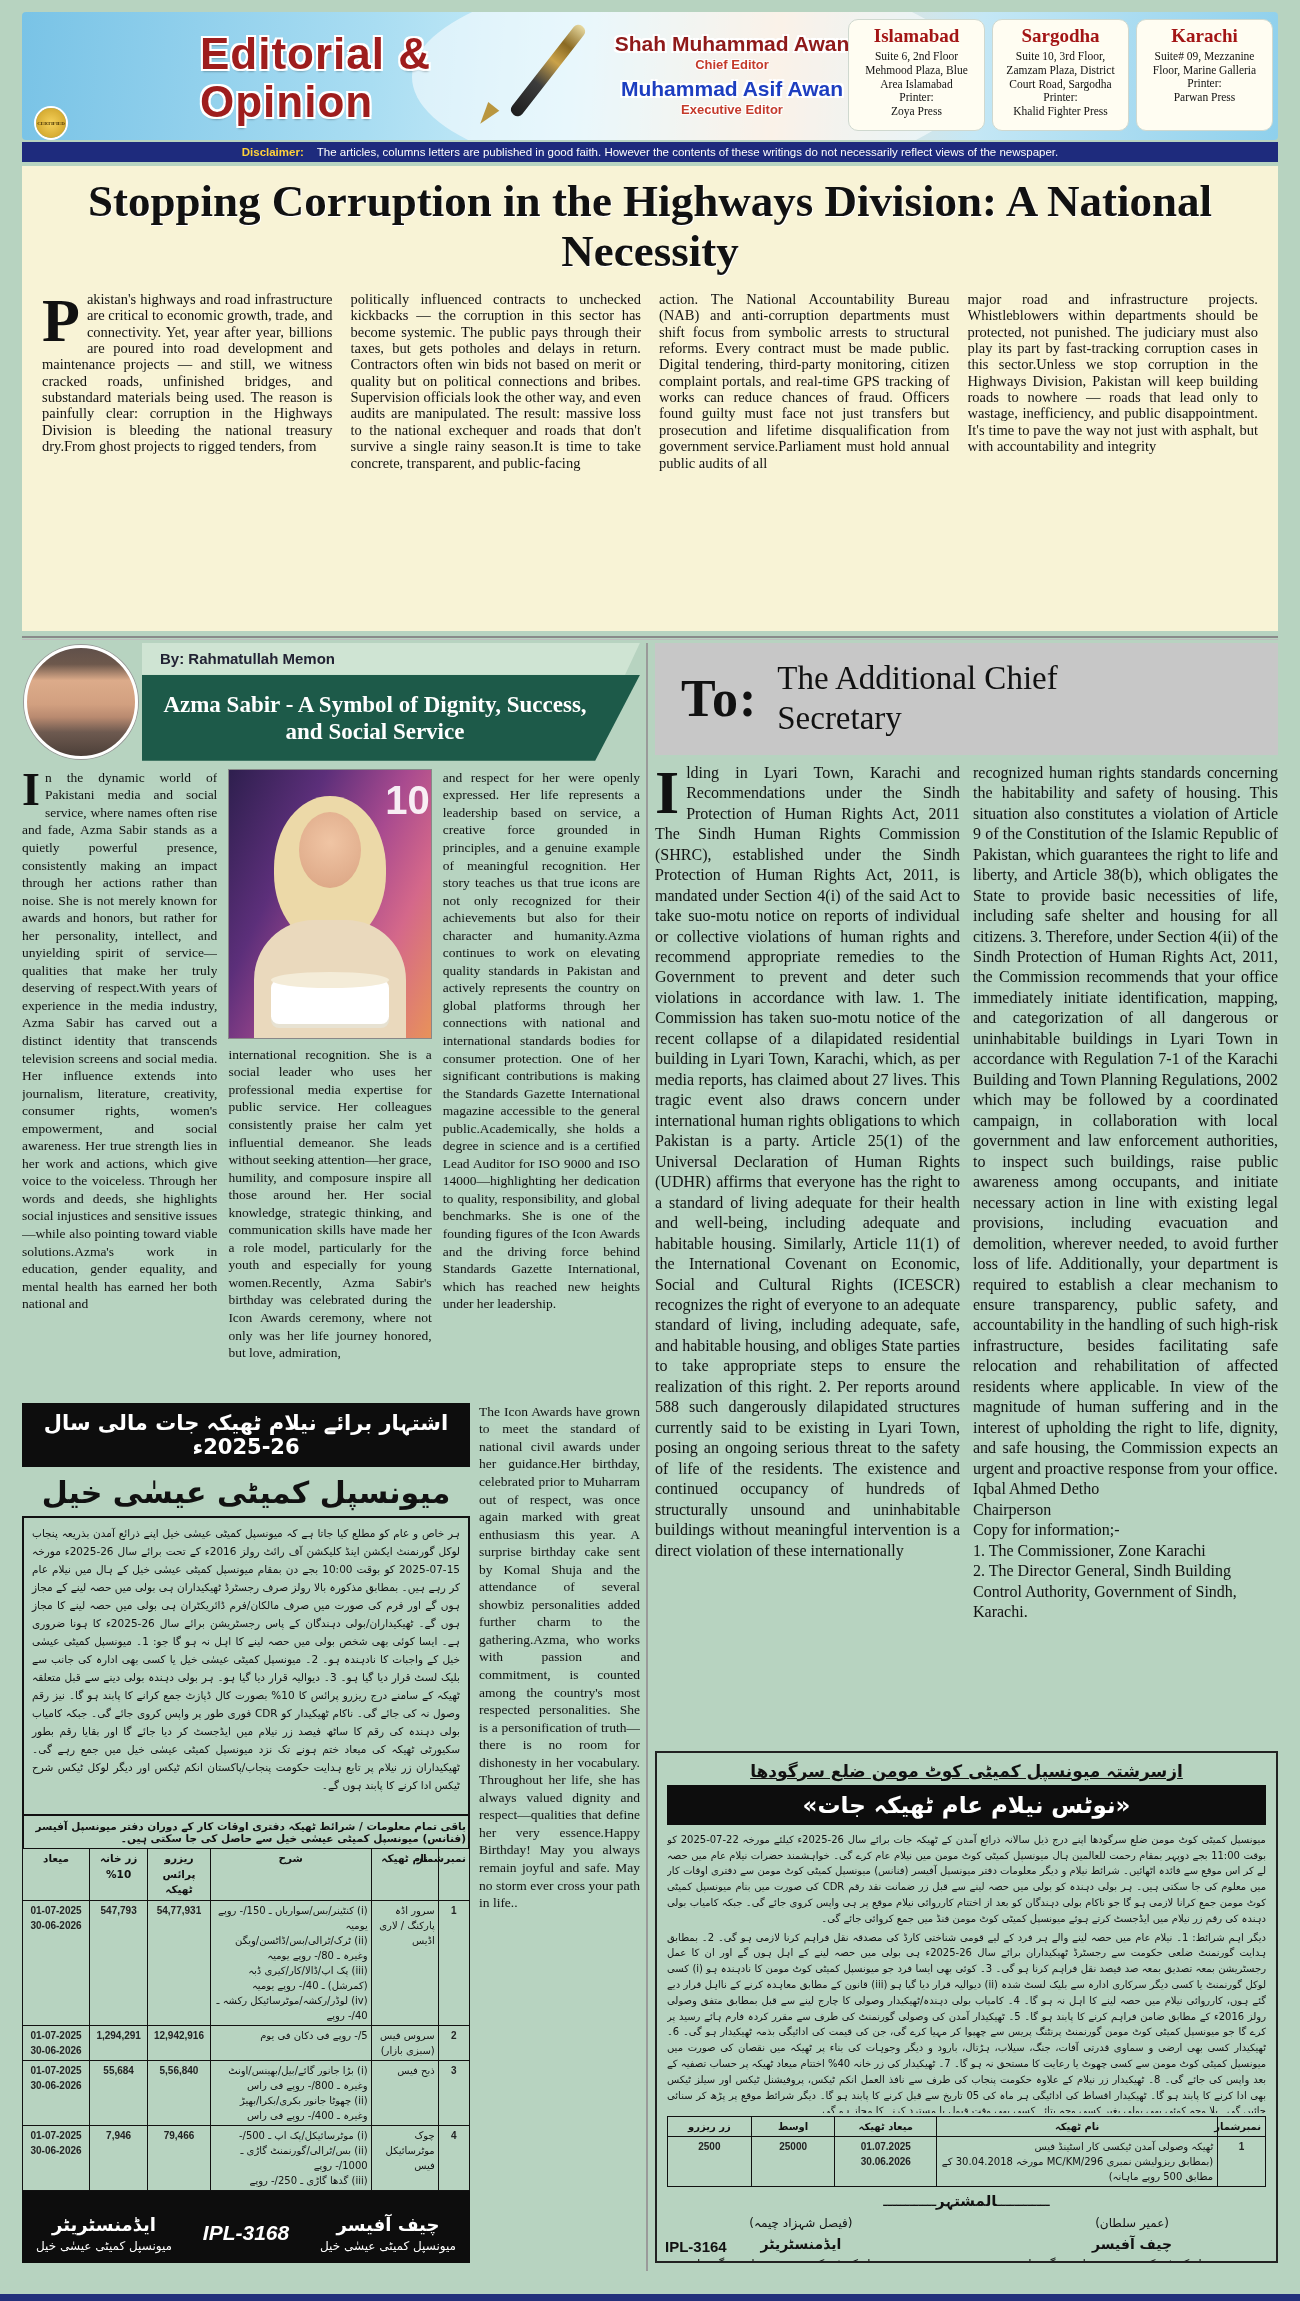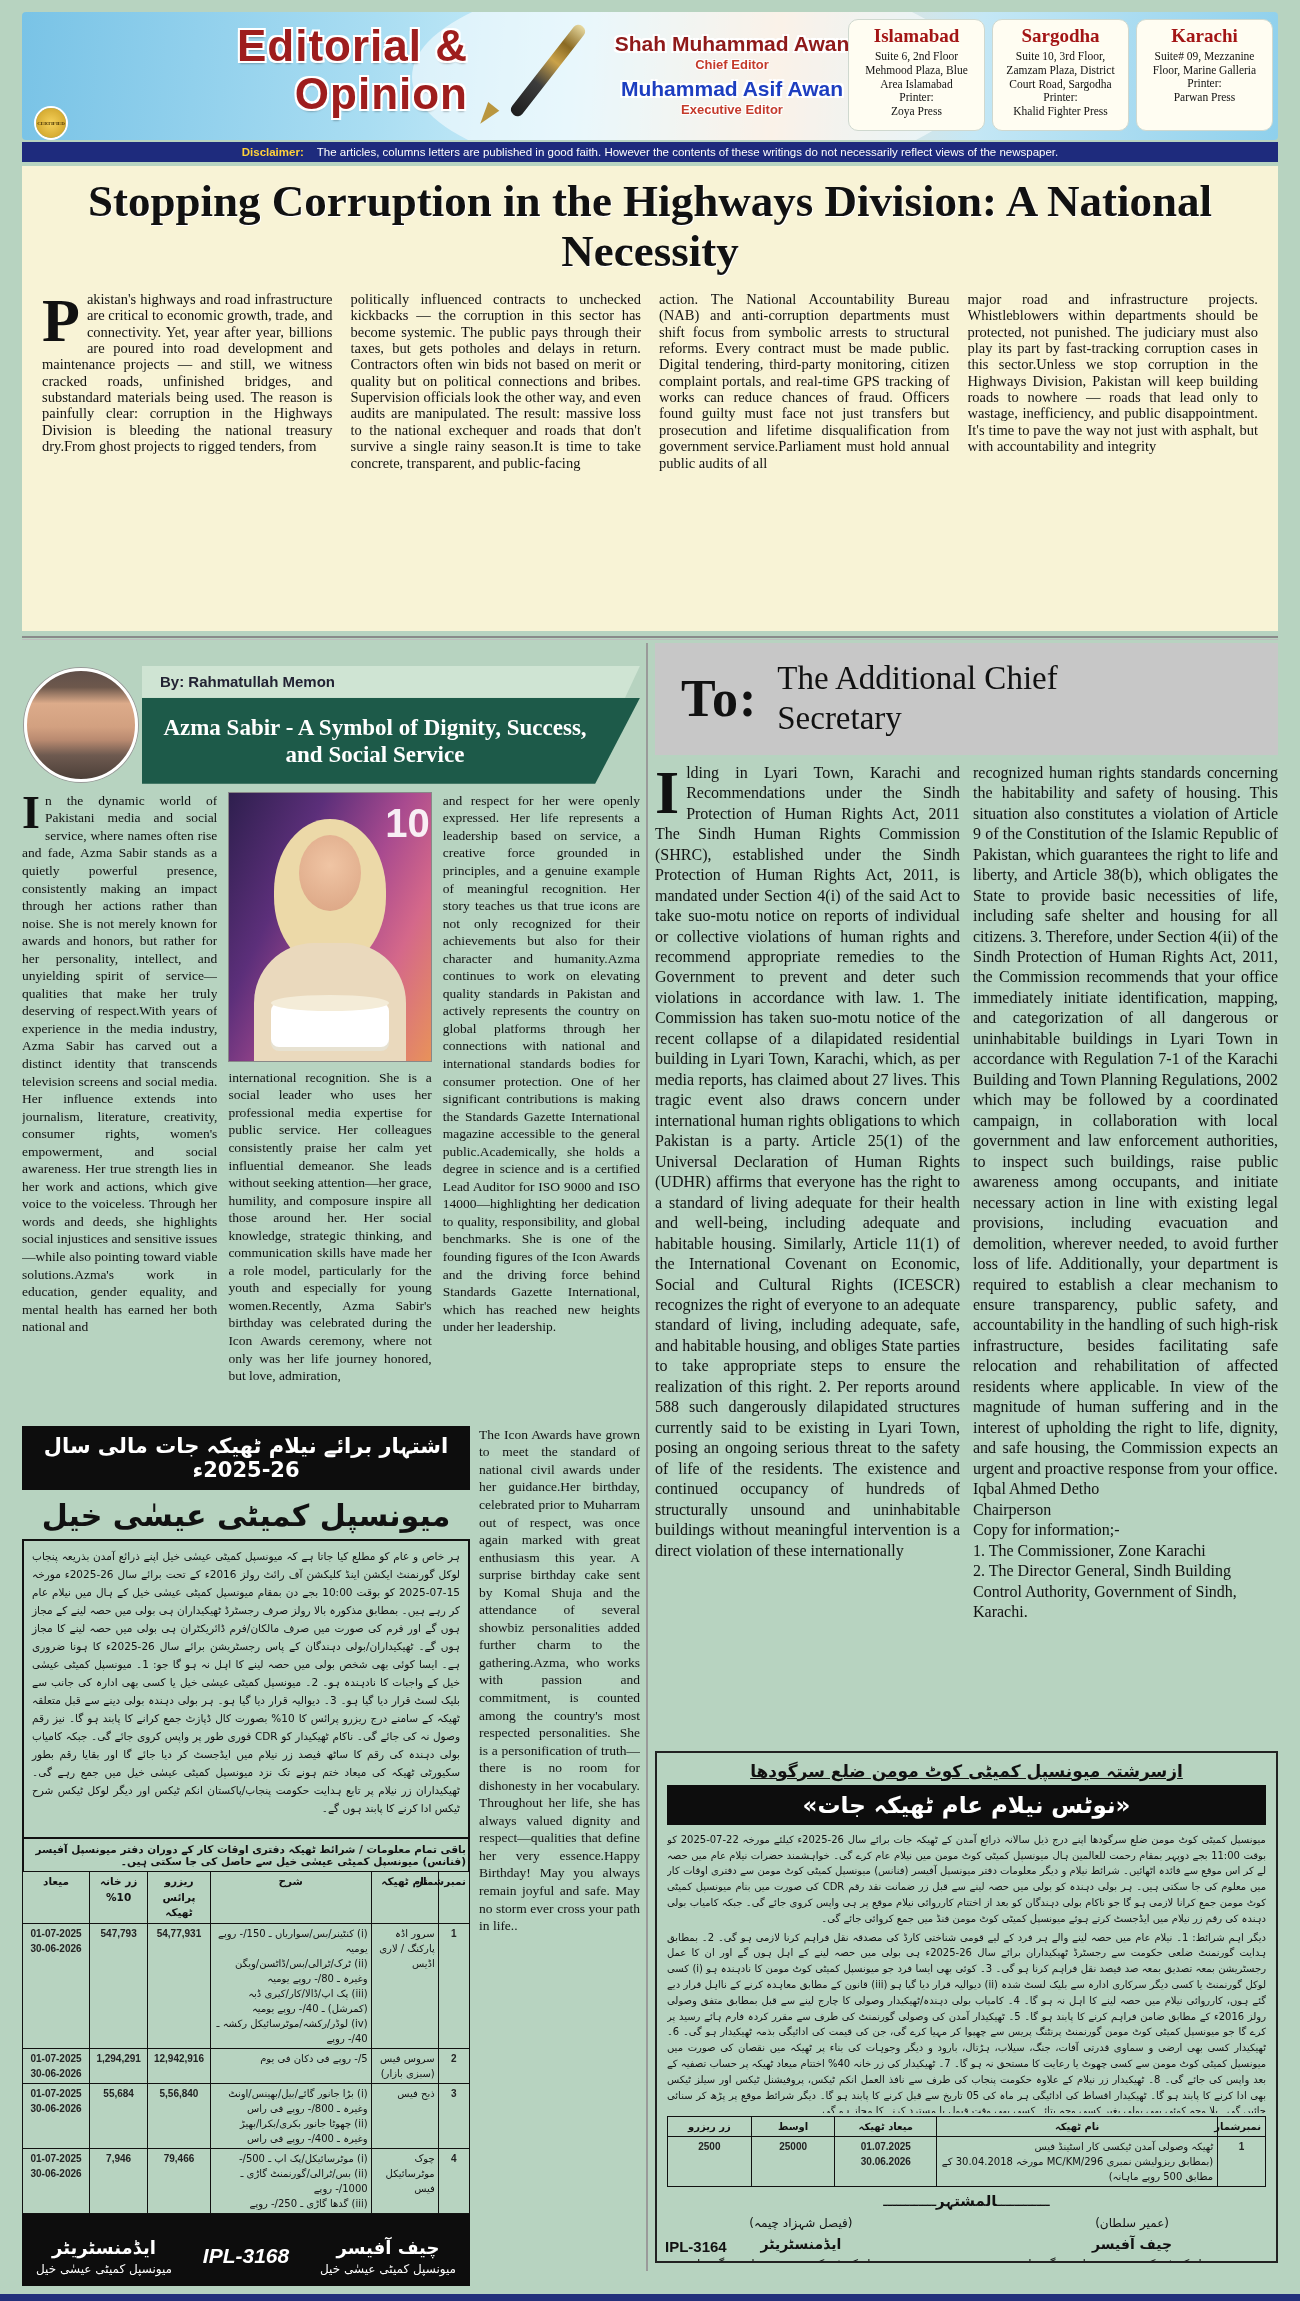--- a/index.html
+++ b/index.html
@@ -14,21 +14,21 @@
   .logo{position:absolute;left:8px;top:4px;width:158px;height:118px;background:radial-gradient(circle at 50% 40%,#dff2fb 0%,#9fcde6 70%,#7fb4d6 100%);
     border:3px solid #4d5f86;border-radius:50%/46%;box-shadow:0 0 0 3px #fff;text-align:center;overflow:hidden;}
   .logo-daily{font-style:italic;font-size:15px;color:#233;padding-top:8px;}
   .logo-soon{font-size:30px;font-weight:bold;color:#2f93bb;letter-spacing:2px;line-height:1;
     text-shadow:-1px -1px 0 #fff,1px -1px 0 #fff,-1px 1px 0 #fff,1px 1px 0 #fff;}
   .logo-times{font-size:27px;font-weight:bold;color:#8e9cb8;letter-spacing:1px;line-height:1.05;
     text-shadow:-1px -1px 0 #444,1px 1px 0 #444;}
   .logo-cities{font-size:8px;color:#222;margin-top:5px;background:rgba(255,255,255,.6);}
   .logo-badge{position:absolute;left:14px;top:96px;width:30px;height:30px;border-radius:50%;background:radial-gradient(#f5d15a,#c79a20);
     color:#4a3505;font-size:5px;font-weight:bold;display:flex;align-items:center;justify-content:center;box-shadow:0 0 0 2px #fff;}
-  .ed-op{position:absolute;left:178px;top:10px;width:268px;text-align:right;font-family:"Liberation Sans","DejaVu Sans",sans-serif;}
+  .ed-op{position:absolute;left:178px;top:18px;width:268px;text-align:left;font-family:"Liberation Sans","DejaVu Sans",sans-serif;}
   .ed-op div{font-size:44px;font-weight:bold;color:#9e1d1d;line-height:1.08;letter-spacing:1px;
     text-shadow:-2px -2px 0 #fff,2px -2px 0 #fff,-2px 2px 0 #fff,2px 2px 0 #fff,0 3px 2px rgba(0,0,0,.25);}
   .pen{position:absolute;left:452px;top:14px;width:120px;height:100px;}
   .pen-body{position:absolute;left:18px;top:38px;width:112px;height:13px;border-radius:6px;transform:rotate(-52deg);
     background:linear-gradient(90deg,#1d1d1d 0%,#3c3c3c 35%,#caa24a 60%,#8a6a23 78%,#e7d9a0 100%);}
   .pen-nib{position:absolute;left:6px;top:78px;width:0;height:0;border-left:7px solid transparent;border-right:7px solid transparent;
     border-top:22px solid #b9963f;transform:rotate(38deg);}
   .editors{position:absolute;left:560px;top:20px;width:300px;text-align:center;font-family:"Liberation Sans","DejaVu Sans",sans-serif;}
   .ed-name{font-size:21px;font-weight:bold;line-height:1.15;
     text-shadow:-2px -2px 0 #fff,2px -2px 0 #fff,-2px 2px 0 #fff,2px 2px 0 #fff;}
@@ -50,21 +50,21 @@
     text-shadow:1px 1px 0 #fff;}
   .ed-cols{display:flex;gap:18px;margin-top:14px;height:334px;overflow:hidden;}
   .ecol{flex:1;font-size:14.5px;line-height:1.13;text-align:justify;overflow:hidden;}
   .dropcap{float:left;font-size:62px;line-height:.78;font-weight:bold;padding:5px 7px 0 0;}
   
   .rule{border-top:2px solid #8a8a8a;border-bottom:1px solid #bdbdbd;height:4px;margin:5px 0 3px;}
   .bottom{display:flex;gap:7px;height:1628px;}
   .half-l{width:626px;border-right:2px solid #9a9a9a;padding-right:6px;}
   .half-r{width:623px;}
   
-  .azma-header{position:relative;height:122px;margin-top:23px;}
+  .azma-header{position:relative;height:122px;}
   .author-photo{position:absolute;left:2px;top:2px;width:114px;height:114px;border-radius:50%;border:3px solid #fff;box-shadow:0 0 0 1px #9a9a9a;
     background:linear-gradient(180deg,#60504a 0%,#6d584c 15%,#dcab8a 30%,#d2a080 52%,#b98a70 64%,#6e5a50 78%,#4c3f38 100%);}
   .byline-bar{margin-left:120px;height:32px;background:#cfe4d3;display:flex;align-items:center;padding-left:18px;
     font-family:"Liberation Sans",sans-serif;font-weight:bold;font-size:15px;color:#223;
     clip-path:polygon(0 0,100% 0,97% 100%,0 100%);}
   .title-banner{margin-left:120px;height:86px;background:#1d5a49;color:#fff;display:flex;align-items:center;justify-content:center;
     font-size:23px;font-weight:bold;text-align:center;line-height:1.18;padding:0 46px 0 14px;
     clip-path:polygon(0 0,100% 0,91% 100%,0 100%);}
   
   .azma-cols{display:flex;gap:11px;height:628px;margin-top:4px;overflow:hidden;}

